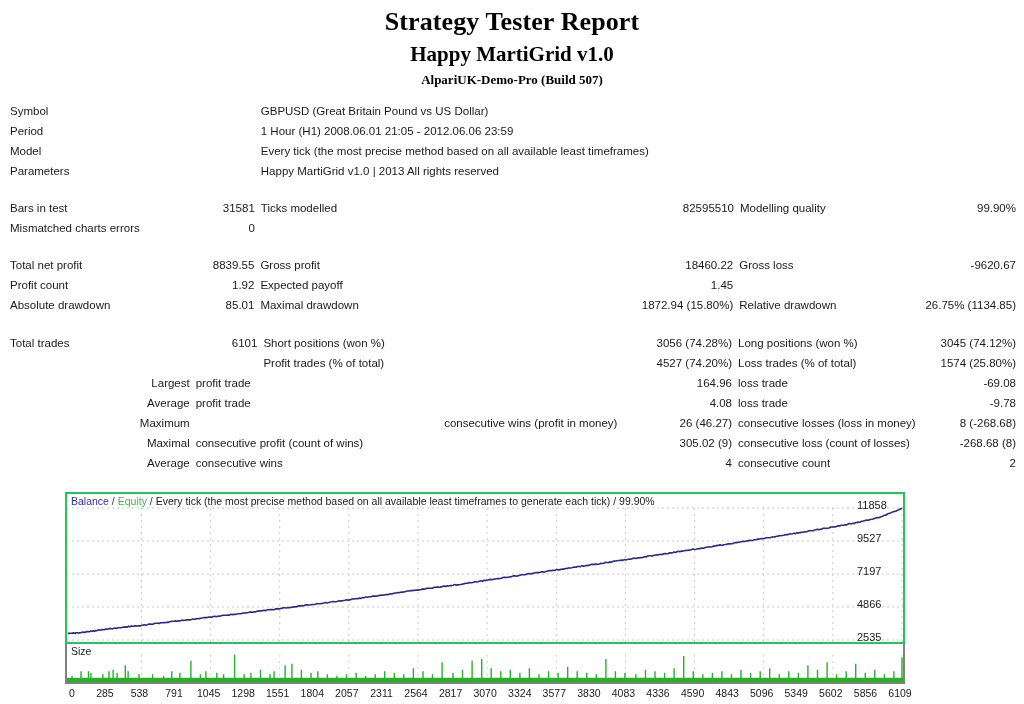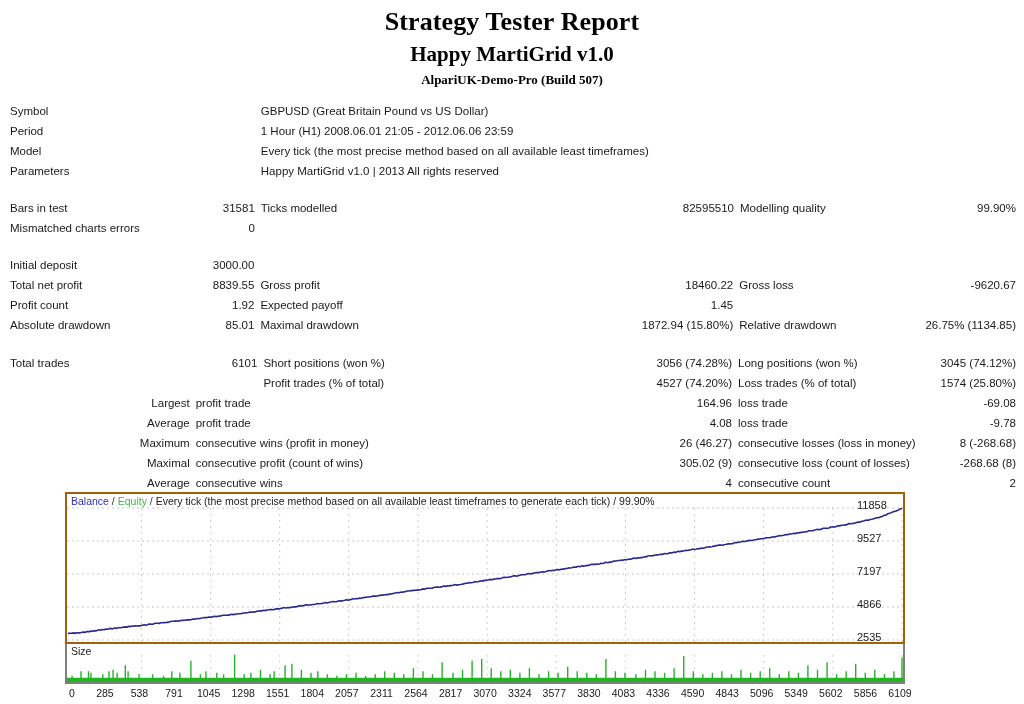--- a/index.html
+++ b/index.html
@@ -80,21 +80,21 @@
   tr.spacer td { height: 17px; line-height: 17px; }
 
   
   .chart-block {
     position: absolute;
     left: 65px;
     top: 492px;
     width: 840px;
   }
   .chart-frame {
-    border: 2px solid #a16207;
+    border: 2px solid #22c55e;
     background: #ffffff;
     position: relative;
     height: 152px;
     box-sizing: border-box;
   }
   .legend-bar {
     position: absolute;
     top: 1px;
     left: 4px;
     font-size: 10.5px;
@@ -222,28 +222,20 @@
           <td class="c-val2"></td>
           <td class="c-label3"></td>
           <td class="c-val3"></td>
         </tr>
       </tbody>
     </table>
 
     <table class="stats" style="margin-top:17px">
       <tbody>
         <tr>
-          <td class="c-label">Initial deposit</td>
-          <td class="c-val1">3000.00</td>
-          <td class="c-label2"></td>
-          <td class="c-val2"></td>
-          <td class="c-label3"></td>
-          <td class="c-val3"></td>
-        </tr>
-        <tr>
           <td class="c-label">Total net profit</td>
           <td class="c-val1">8839.55</td>
           <td class="c-label2">Gross profit</td>
           <td class="c-val2">18460.22</td>
           <td class="c-label3">Gross loss</td>
           <td class="c-val3">-9620.67</td>
         </tr>
         <tr>
           <td class="c-label">Profit count</td>
           <td class="c-val1">1.92</td>
@@ -292,21 +284,21 @@
         <tr>
           <td class="c-label" style="text-align:right;padding-right:6px">Average</td>
           <td class="c-val1" style="text-align:left">profit trade</td>
           <td class="c-label2"></td>
           <td class="c-val2">4.08</td>
           <td class="c-label3">loss trade</td>
           <td class="c-val3">-9.78</td>
         </tr>
         <tr>
           <td class="c-label" style="text-align:right;padding-right:6px">Maximum</td>
-          <td class="c-val1" style="text-align:left;width:auto" colspan="2">consecutive wins (profit in money)</td>
+          <td class="c-val1" style="text-align:right;width:auto" colspan="2">consecutive wins (profit in money)</td>
           <td class="c-val2">26 (46.27)</td>
           <td class="c-label3">consecutive losses (loss in money)</td>
           <td class="c-val3">8 (-268.68)</td>
         </tr>
         <tr>
           <td class="c-label" style="text-align:right;padding-right:6px">Maximal</td>
           <td class="c-val1" style="text-align:left;width:auto" colspan="2">consecutive profit (count of wins)</td>
           <td class="c-val2">305.02 (9)</td>
           <td class="c-label3">consecutive loss (count of losses)</td>
           <td class="c-val3">-268.68 (8)</td>

